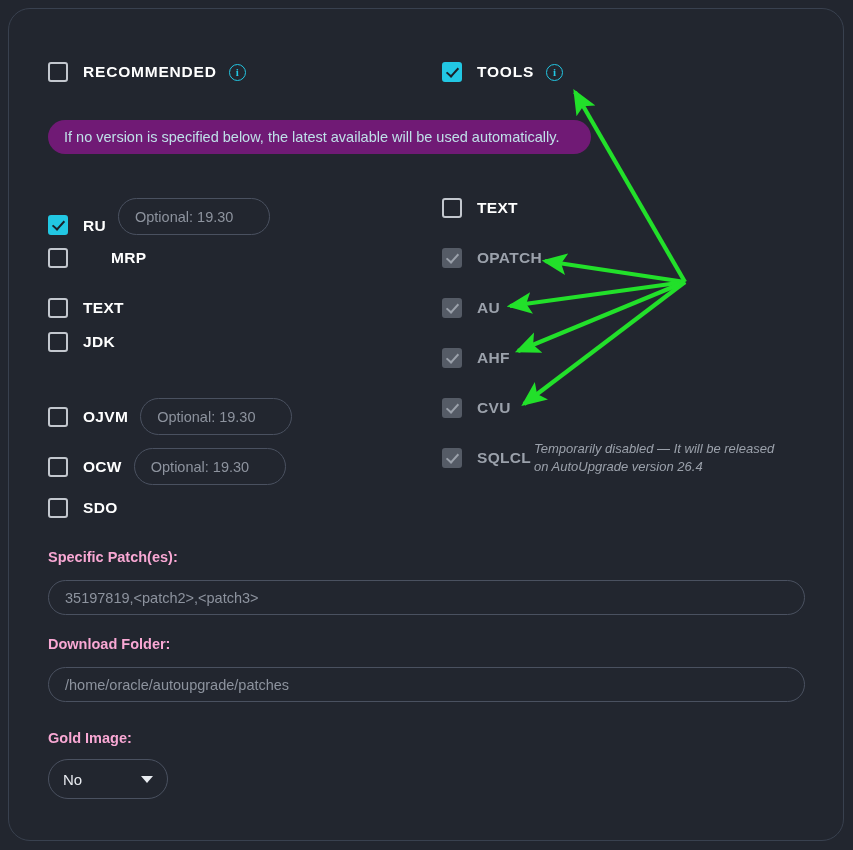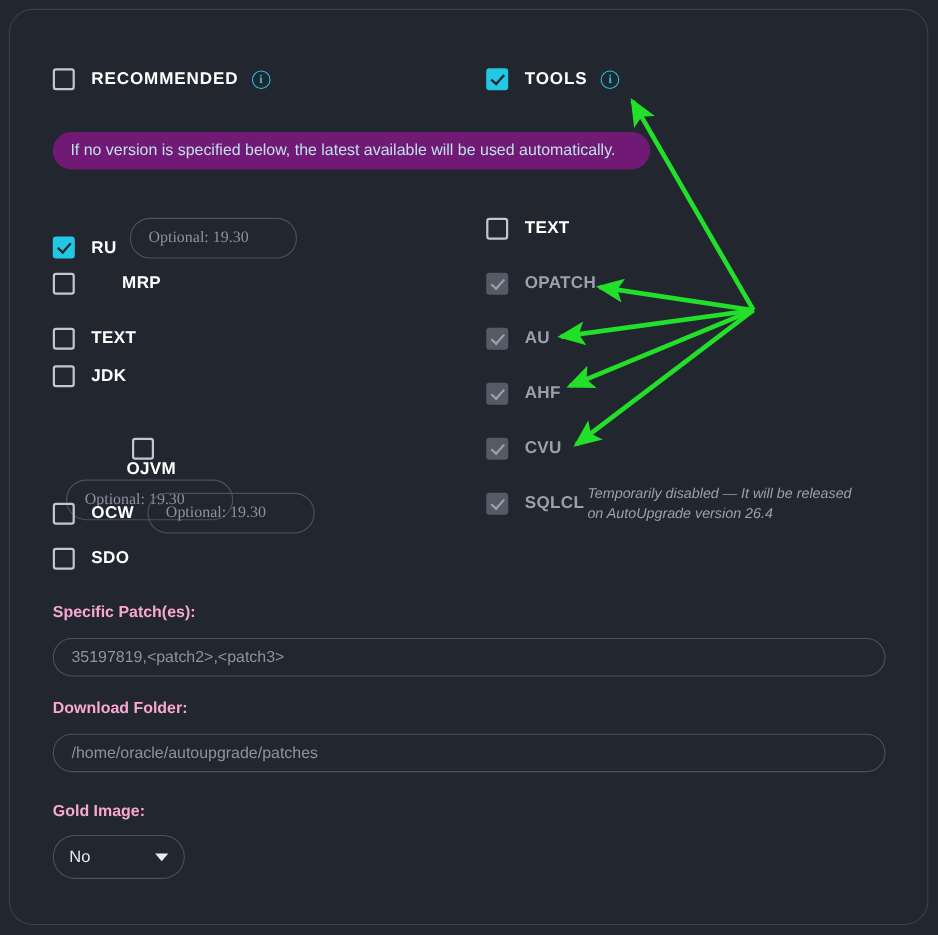--- a/index.html
+++ b/index.html
@@ -130,21 +130,21 @@
   
   .tinput {
     margin-left: 12px;
     height: 37px;
     box-sizing: border-box;
     border: 1px solid #4a5160;
     border-radius: 19px;
     background: transparent;
     color: #fde047;
     font-size: 14.5px;
-    font-family: Liberation Serif, serif;
+    font-family: Liberation Sans, sans-serif;
     padding: 0 16px;
     outline: none;
   }
   .tinput::placeholder { color: #8d939e; opacity: 1; }
 
   
   .flabel {
     position: absolute;
     font-size: 14.5px;
     font-weight: bold;
@@ -248,21 +248,21 @@
   <div class="row" style="left:48px; top:298px;">
     <span class="cb unchecked"></span>
     <span class="lbl">TEXT</span>
   </div>
 
   <div class="row" style="left:48px; top:332px;">
     <span class="cb unchecked"></span>
     <span class="lbl">JDK</span>
   </div>
 
-  <div class="row" style="left:48px; top:398px;flex-direction:column;">
+  <div class="row" style="left:48px; top:398px;">
     <span class="cb unchecked"></span>
     <span class="lbl">OJVM</span>
     <input class="tinput" style="width: 152px;" placeholder="Optional: 19.30">
   </div>
 
   <div class="row" style="left:48px; top:448px;">
     <span class="cb unchecked"></span>
     <span class="lbl">OCW</span>
     <input class="tinput" style="width: 152px;" placeholder="Optional: 19.30">
   </div>

